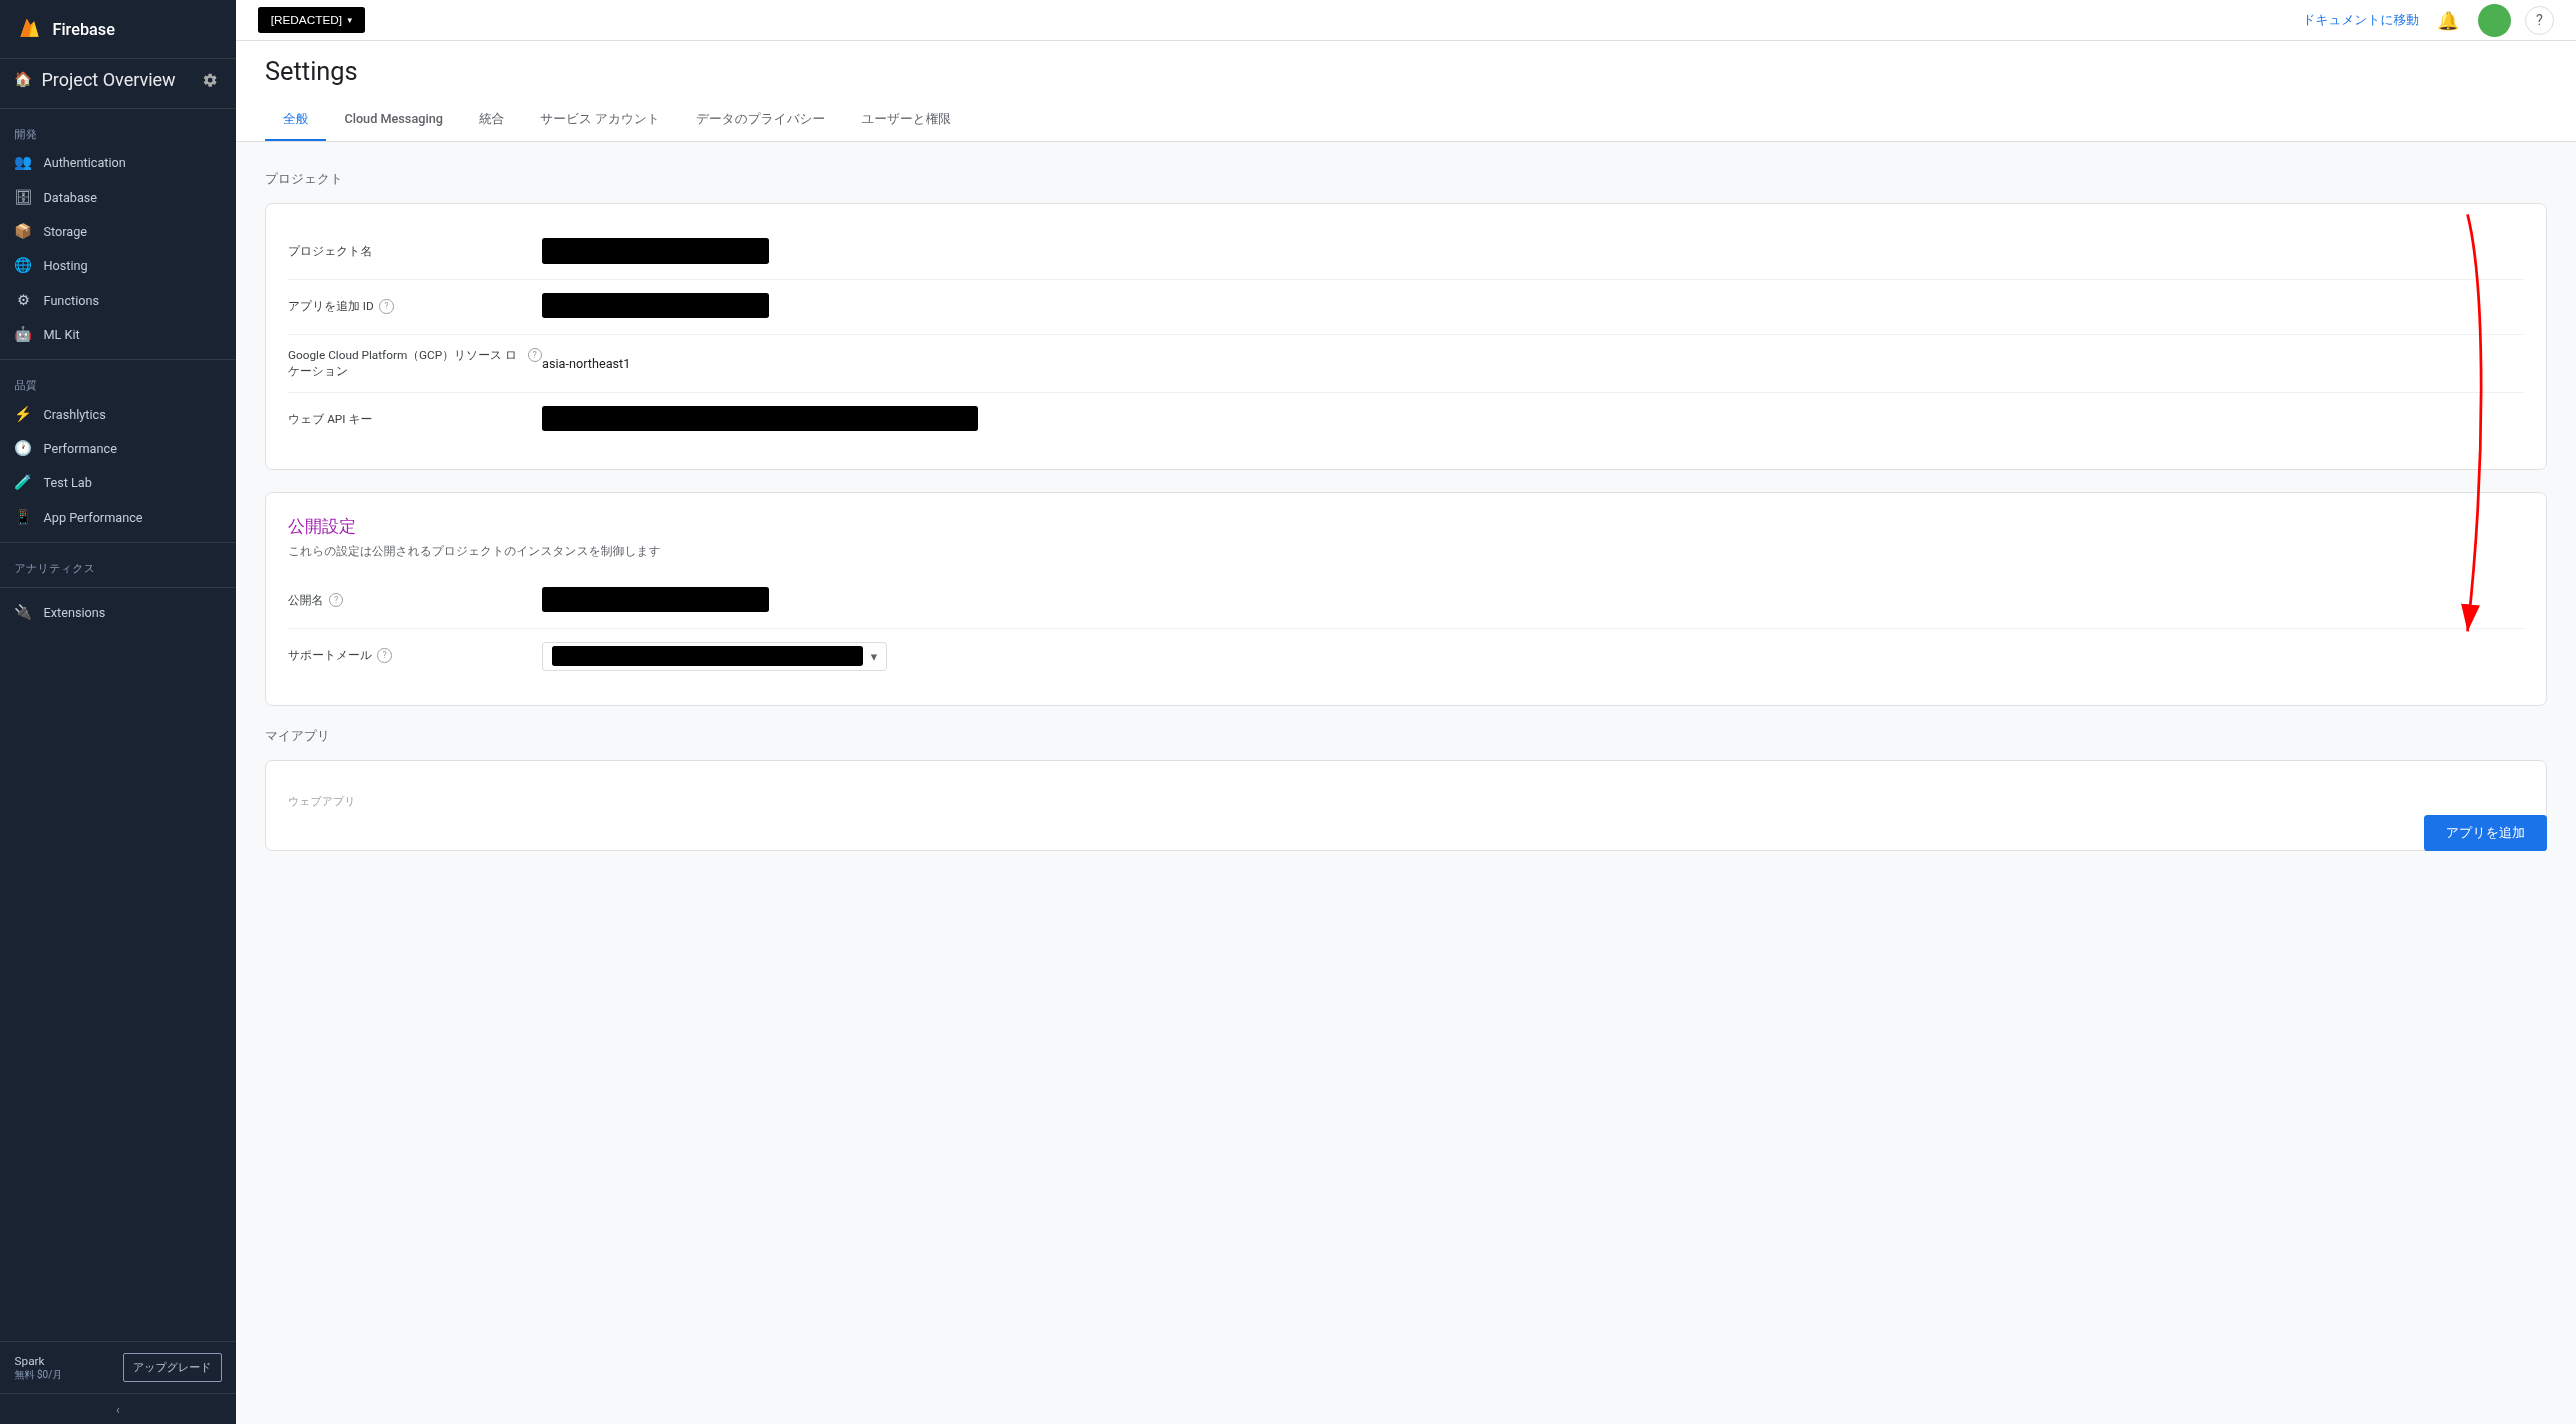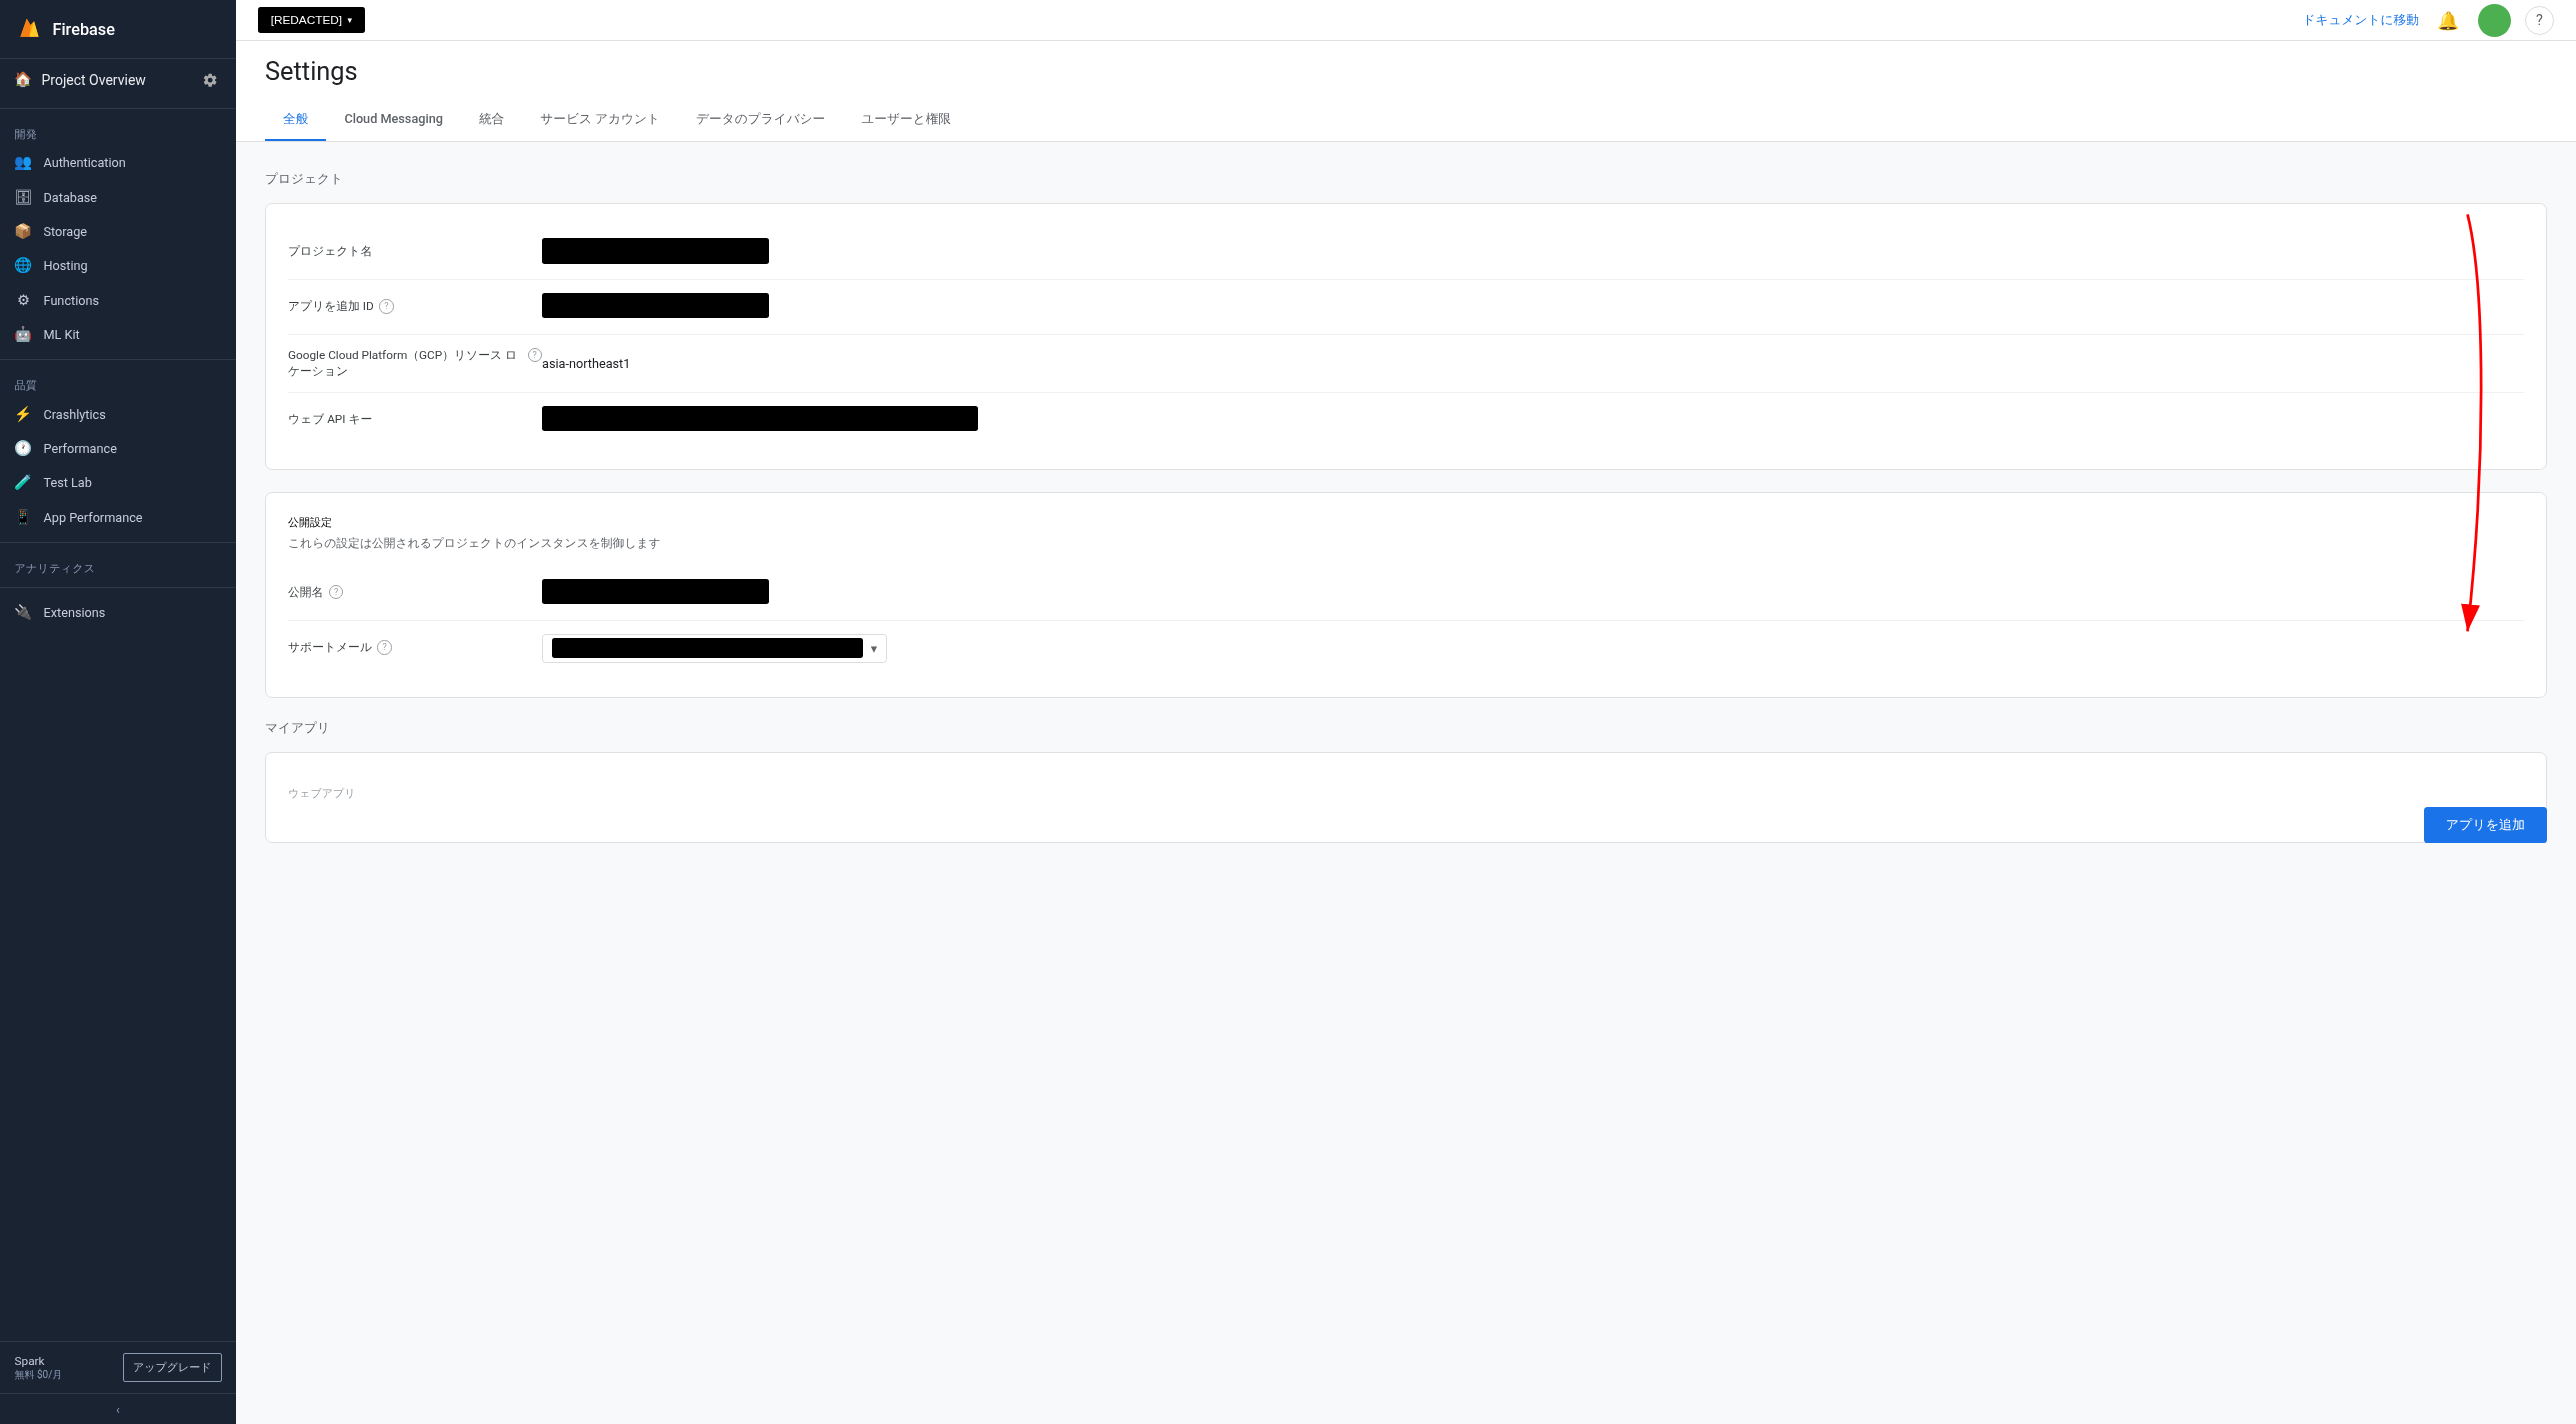--- a/index.html
+++ b/index.html
@@ -33,21 +33,21 @@
       font-weight: 500;
     }
 
     .project-overview-row {
       display: flex;
       align-items: center;
       padding: 9px 14.5px;
       gap: 9px;
       cursor: pointer;
     }
-    .project-overview-label { font-size: 14px; color: #e8eaed; }
+    .project-overview-label { font-size: 18px; color: #e8eaed; }
     .settings-icon-btn {
       margin-left: auto;
       background: none;
       border: none;
       color: #aaa;
       cursor: pointer;
       padding: 3.6px;
       border-radius: 50%;
       display: flex;
       align-items: center;
@@ -304,23 +304,23 @@
       max-width: 345px;
     }
     .dropdown-field .redacted { flex: 1; height: 20px; }
     .dropdown-arrow {
       color: #5f6368;
       font-size: 12.7px;
       margin-left: 7.3px;
     }
 
     .section-title-card {
-      font-size: 11px;
+      font-size: 17px;
       font-weight: 500;
-      color: #000000;
+      color: #a21caf;
       margin-bottom: 5.4px;
     }
     .section-desc {
       font-size: 11.8px;
       color: #5f6368;
       margin-bottom: 14.5px;
     }
 
     
     .add-app-btn {

